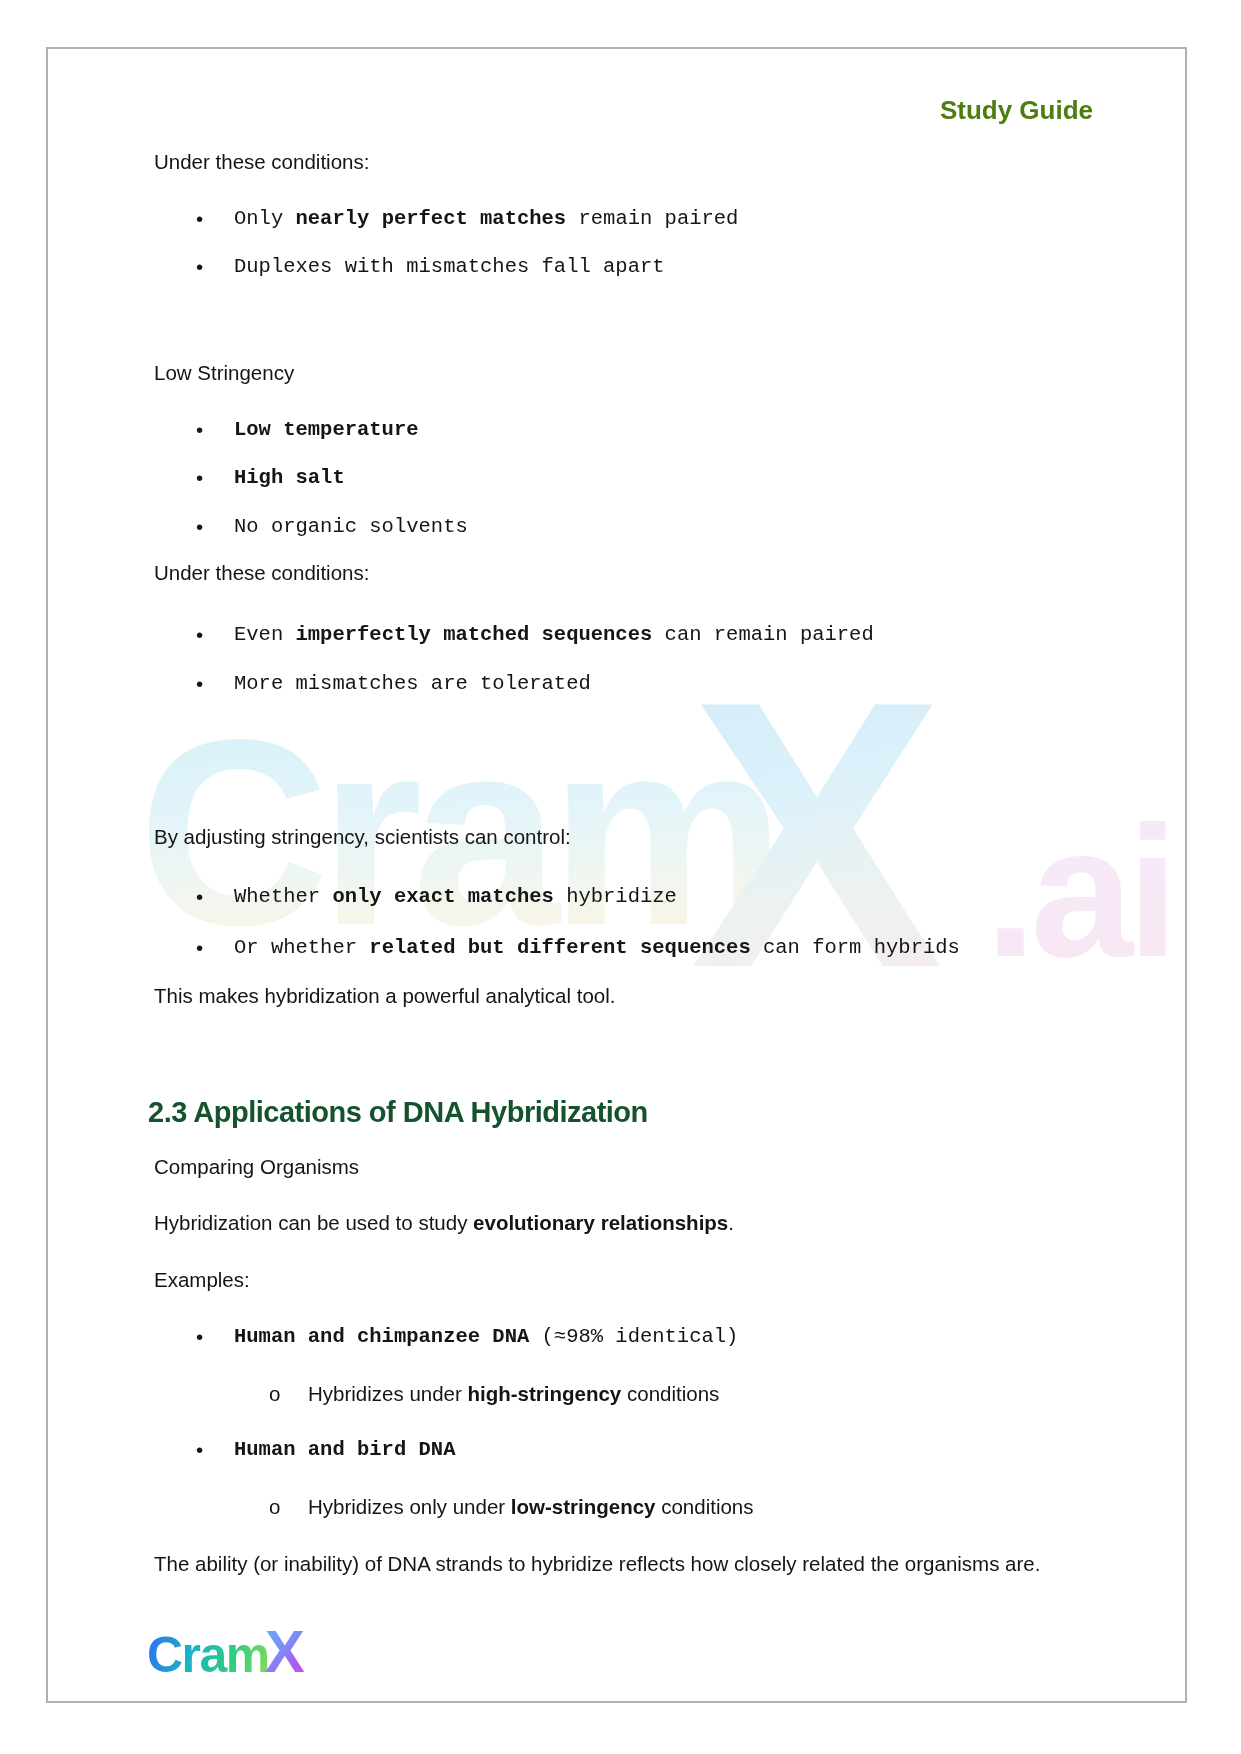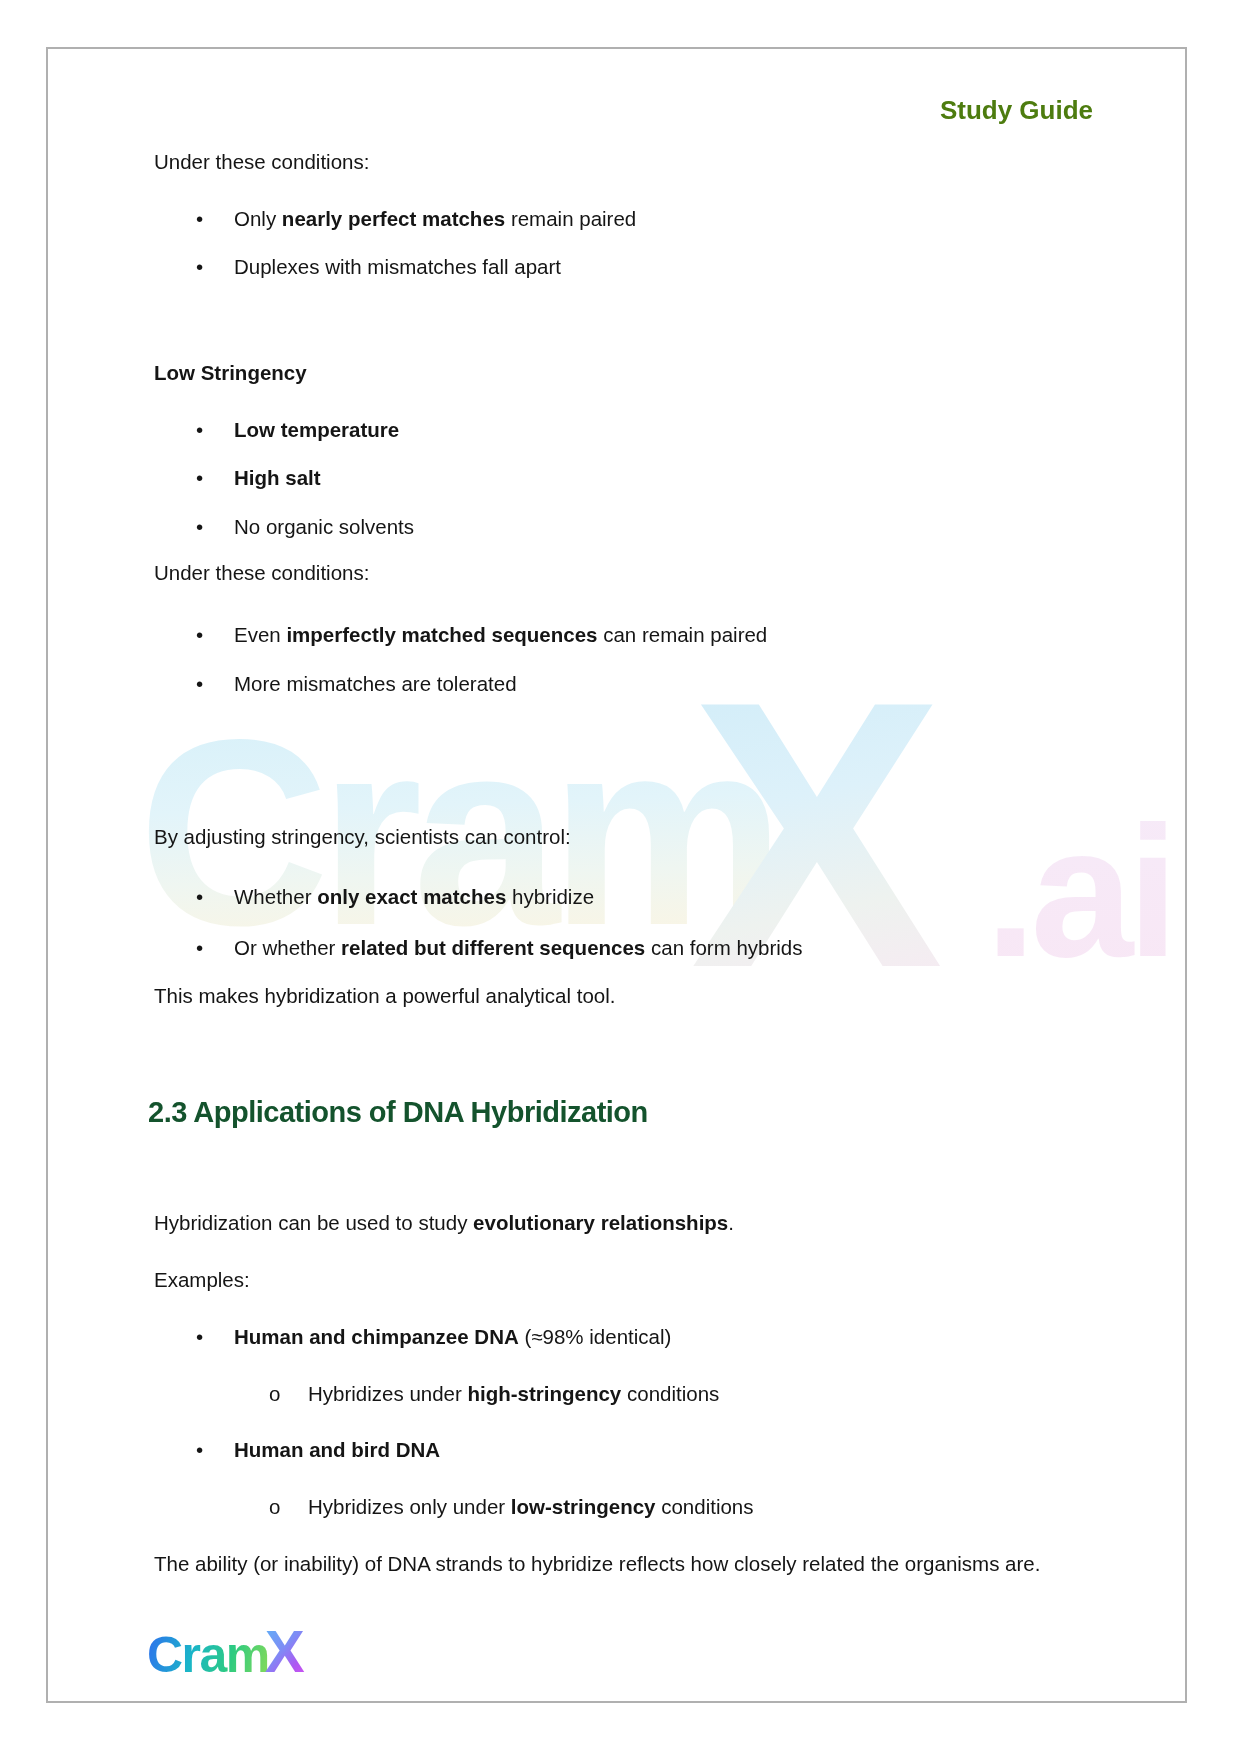--- a/index.html
+++ b/index.html
@@ -14,23 +14,23 @@
   .page-border{
     position:absolute;left:46px;top:47px;width:1137px;height:1652px;
     border:2px solid #b0b0b0;
   }
   
   .line{
     position:absolute;left:148px;width:1000px;
     font-size:20.5px;line-height:24px;white-space:nowrap;z-index:2;margin-left:6px;
   }
   .line b{font-weight:bold;}
-  .h3{font-weight:bold;}
+  .h3{font-weight:normal;}
   .bm{position:absolute;left:42px;}   
-  .bt{position:absolute;left:80px;}   
+  .bt{position:absolute;left:80px;font-family:Liberation Mono, monospace;}   
   .sm{position:absolute;left:115px;}  
   .st{position:absolute;left:154px;}  
   .doc-title{
     position:absolute;right:148px;top:91px;
     font-size:26px;font-weight:bold;line-height:38px;color:#4d7c0f;z-index:2;
   }
   .h2line{
     position:absolute;left:148px;top:1093px;
     font-size:29px;font-weight:bold;letter-spacing:-0.5px;
     line-height:38px;color:#14532d;z-index:2;white-space:nowrap;
@@ -143,20 +143,21 @@
     <span class="bm">•</span>
     <span class="bt"><span>Or whether </span><b>related but different sequences</b><span> can form hybrids</span></span>
   </div>
 
   <div class="line" style="top:984px">
     <span>This makes hybridization a powerful analytical tool.</span>
   </div>
 
   <div class="h2line">2.3 Applications of DNA Hybridization</div>
 
+  <div class="line h3" style="top:1155px">Comparing Organisms</div>
 
   <div class="line" style="top:1211px">
     <span><span>Hybridization can be used to study </span><b>evolutionary relationships</b><span>.</span></span>
   </div>
 
   <div class="line" style="top:1268px">
     <span>Examples:</span>
   </div>
 
   <div class="line" style="top:1325px">

